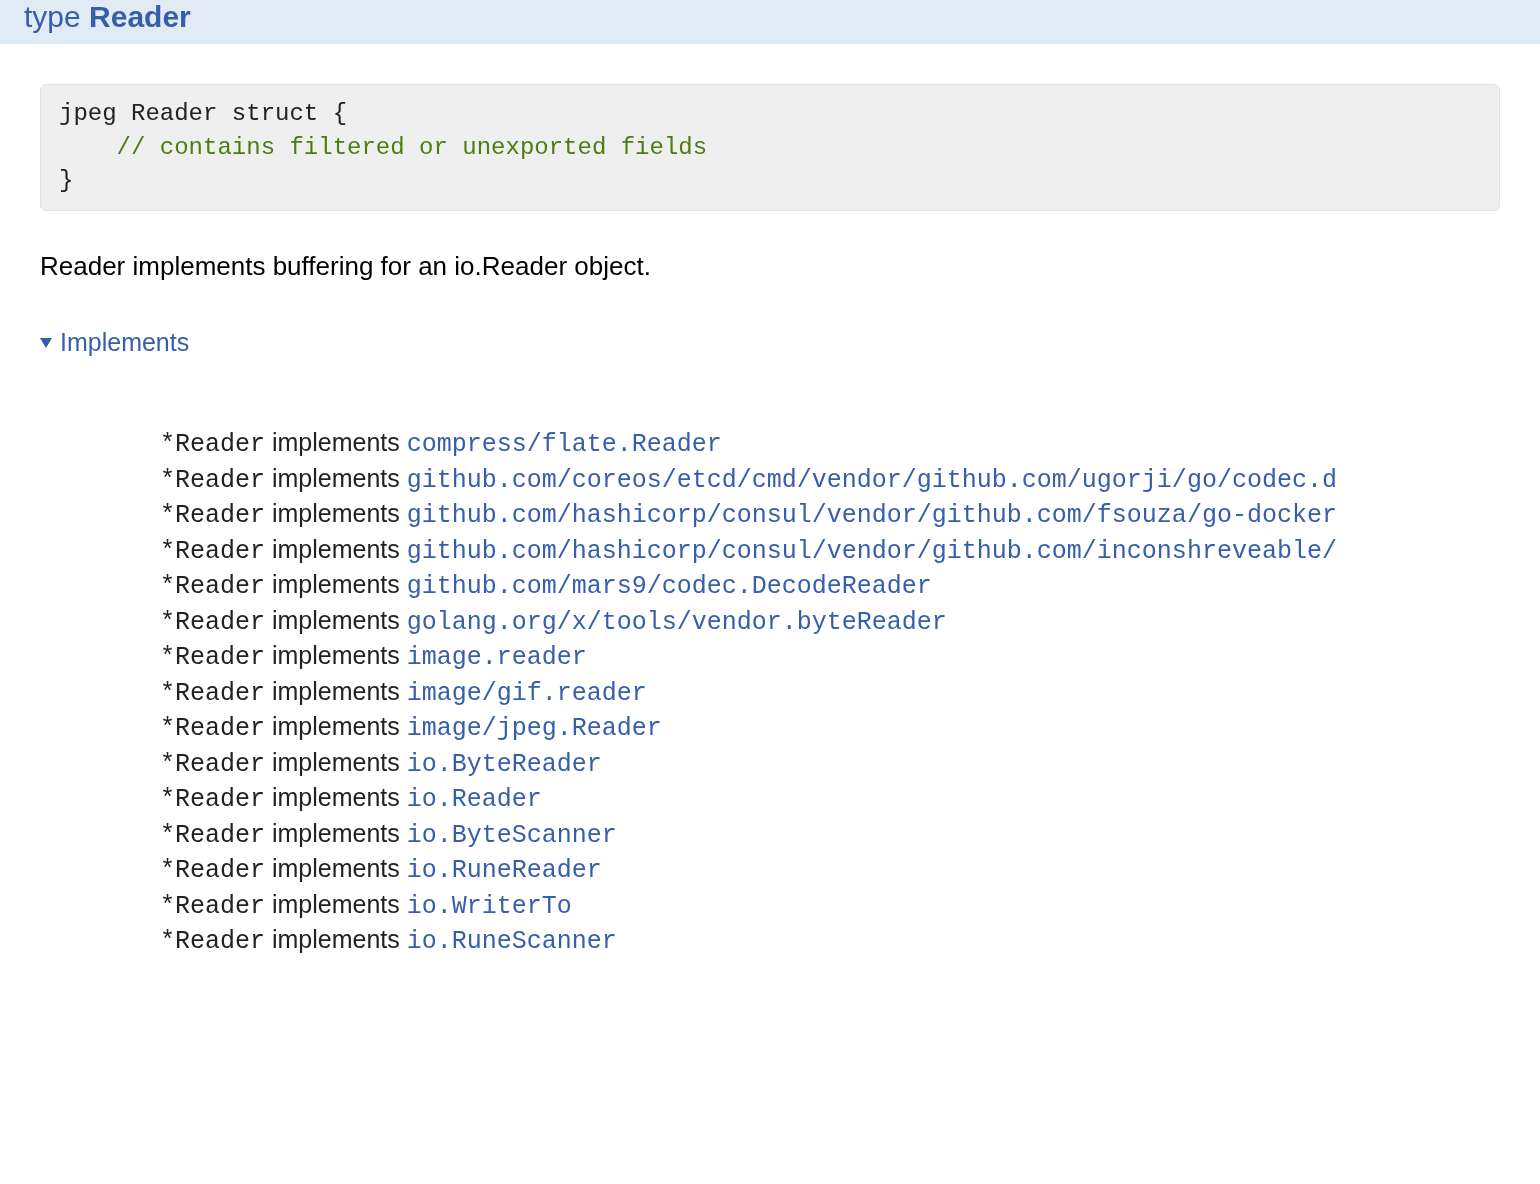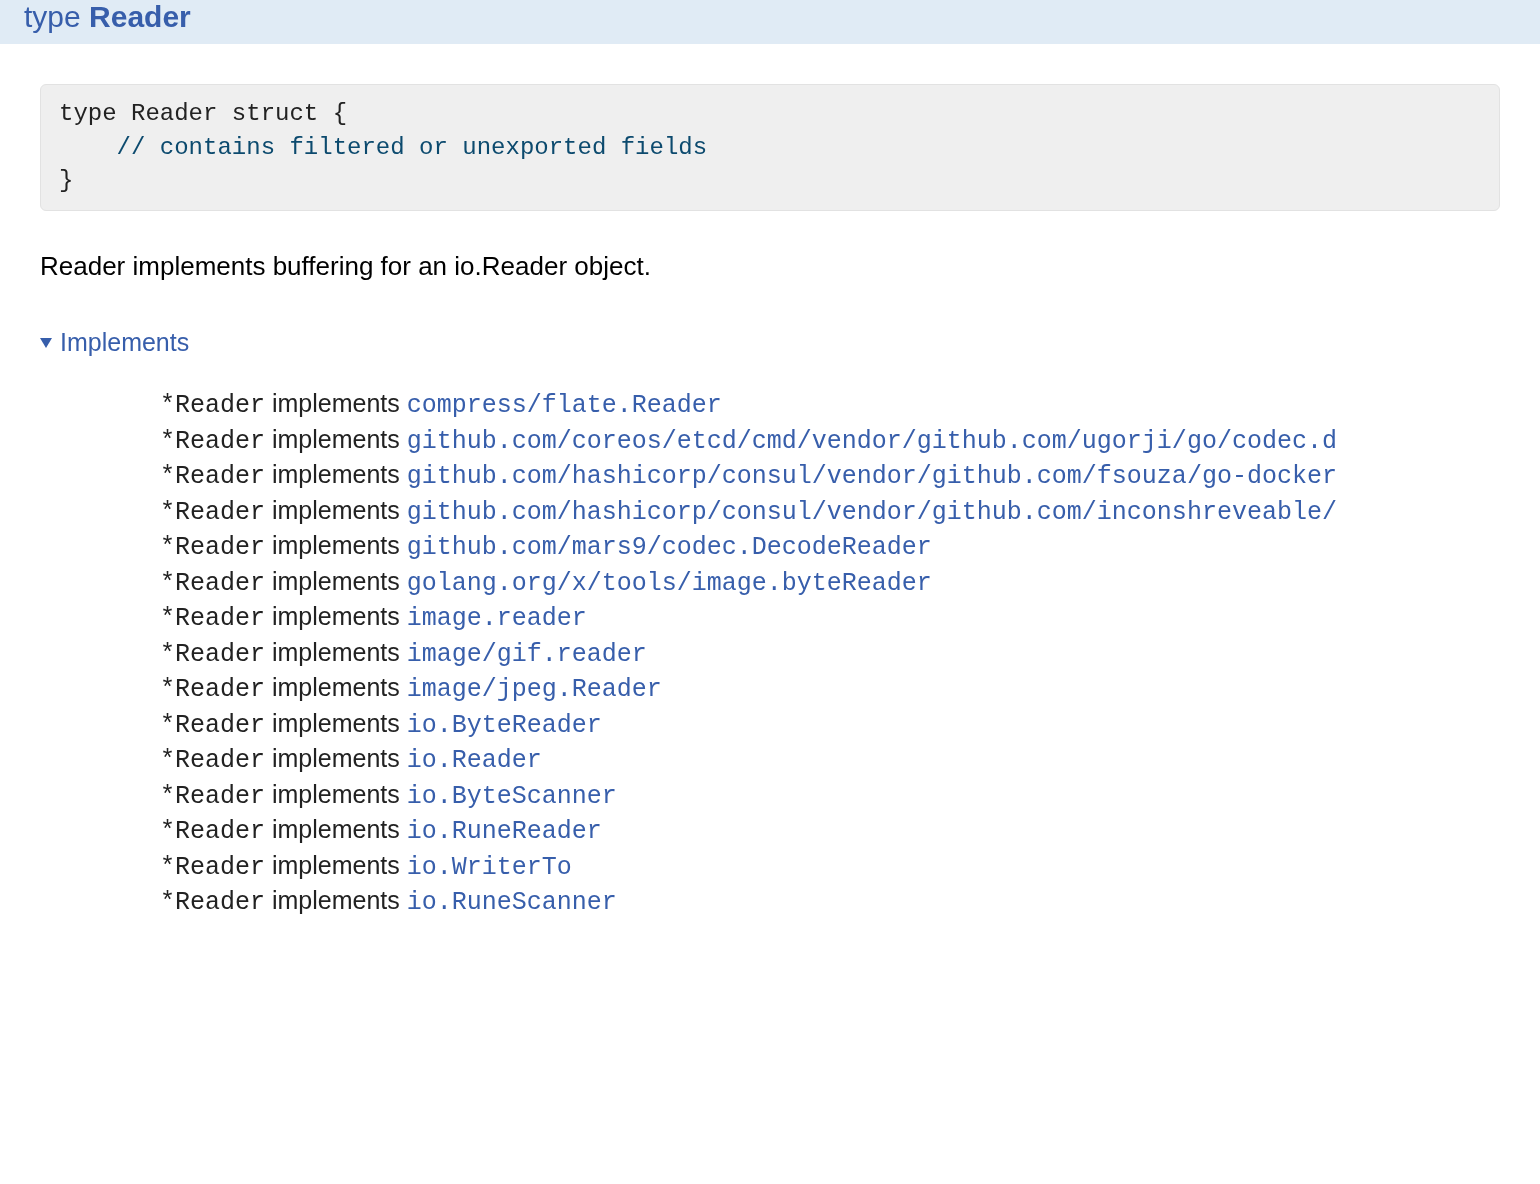--- a/index.html
+++ b/index.html
@@ -24,21 +24,21 @@
       border: 1px solid #e2e2e2;
       border-radius: 6px;
       padding: 12px 18px;
       font-family: "Menlo", "Consolas", "Liberation Mono", monospace;
       font-size: 24px;
       line-height: 1.4;
       white-space: pre;
       margin-bottom: 40px;
       overflow: hidden;
     }
-    .code-block .comment { color: #0c4a6e; }
+    .code-block .comment { color: #4d7c0f; }
     .description {
       font-size: 26px;
       margin-bottom: 44px;
       color: #000;
     }
     .implements-toggle {
       color: #375eab;
       font-size: 25px;
       cursor: pointer;
       display: inline-flex;
@@ -51,20 +51,21 @@
       width: 0; height: 0;
       border-left: 6px solid transparent;
       border-right: 6px solid transparent;
       border-top: 10px solid #375eab;
       display: inline-block;
     }
     .impl-list {
       padding-left: 120px;
       font-size: 25px;
       line-height: 1.3;
+      margin-top: 39px;
     }
     .impl-row {
       overflow: hidden;
       white-space: nowrap;
     }
     .impl-prefix {
       font-family: -apple-system, BlinkMacSystemFont, "Segoe UI", Helvetica, Arial, sans-serif;
     }
     .impl-prefix .star-type {
       font-family: "Menlo", "Consolas", "Liberation Mono", monospace;
@@ -78,39 +79,39 @@
 </head>
 <body>
 
 <div class="type-header">
   <span class="kw">type</span>
   <span class="tname">Reader</span>
 </div>
 
 <div class="content">
 
-  <div class="code-block"><span>type Reader struct {</span>
+  <div class="code-block"><span>jpeg Reader struct {</span>
 <span>    </span><span class="comment">// contains filtered or unexported fields</span>
 <span>}</span></div>
 
   <p class="description">Reader implements buffering for an io.Reader object.</p>
 
   <div class="implements-toggle">
     <span class="triangle"></span>
     <span>Implements</span>
   </div>
 
   <div class="impl-list" id="impl-list">
 
   <div class="impl-row"><span class="impl-prefix"><span class="star-type">*Reader</span><span> implements </span></span><a class="impl-link" href="#">compress/flate.Reader</a></div>
       <div class="impl-row"><span class="impl-prefix"><span class="star-type">*Reader</span><span> implements </span></span><a class="impl-link" href="#">github.com/coreos/etcd/cmd/vendor/github.com/ugorji/go/codec.d</a></div>
       <div class="impl-row"><span class="impl-prefix"><span class="star-type">*Reader</span><span> implements </span></span><a class="impl-link" href="#">github.com/hashicorp/consul/vendor/github.com/fsouza/go-docker</a></div>
       <div class="impl-row"><span class="impl-prefix"><span class="star-type">*Reader</span><span> implements </span></span><a class="impl-link" href="#">github.com/hashicorp/consul/vendor/github.com/inconshreveable/</a></div>
       <div class="impl-row"><span class="impl-prefix"><span class="star-type">*Reader</span><span> implements </span></span><a class="impl-link" href="#">github.com/mars9/codec.DecodeReader</a></div>
-      <div class="impl-row"><span class="impl-prefix"><span class="star-type">*Reader</span><span> implements </span></span><a class="impl-link" href="#">golang.org/x/tools/image.byteReader</a></div>
+      <div class="impl-row"><span class="impl-prefix"><span class="star-type">*Reader</span><span> implements </span></span><a class="impl-link" href="#">golang.org/x/tools/vendor.byteReader</a></div>
       <div class="impl-row"><span class="impl-prefix"><span class="star-type">*Reader</span><span> implements </span></span><a class="impl-link" href="#">image.reader</a></div>
       <div class="impl-row"><span class="impl-prefix"><span class="star-type">*Reader</span><span> implements </span></span><a class="impl-link" href="#">image/gif.reader</a></div>
       <div class="impl-row"><span class="impl-prefix"><span class="star-type">*Reader</span><span> implements </span></span><a class="impl-link" href="#">image/jpeg.Reader</a></div>
       <div class="impl-row"><span class="impl-prefix"><span class="star-type">*Reader</span><span> implements </span></span><a class="impl-link" href="#">io.ByteReader</a></div>
       <div class="impl-row"><span class="impl-prefix"><span class="star-type">*Reader</span><span> implements </span></span><a class="impl-link" href="#">io.Reader</a></div>
       <div class="impl-row"><span class="impl-prefix"><span class="star-type">*Reader</span><span> implements </span></span><a class="impl-link" href="#">io.ByteScanner</a></div>
       <div class="impl-row"><span class="impl-prefix"><span class="star-type">*Reader</span><span> implements </span></span><a class="impl-link" href="#">io.RuneReader</a></div>
       <div class="impl-row"><span class="impl-prefix"><span class="star-type">*Reader</span><span> implements </span></span><a class="impl-link" href="#">io.WriterTo</a></div>
       <div class="impl-row"><span class="impl-prefix"><span class="star-type">*Reader</span><span> implements </span></span><a class="impl-link" href="#">io.RuneScanner</a></div>
     </div>

